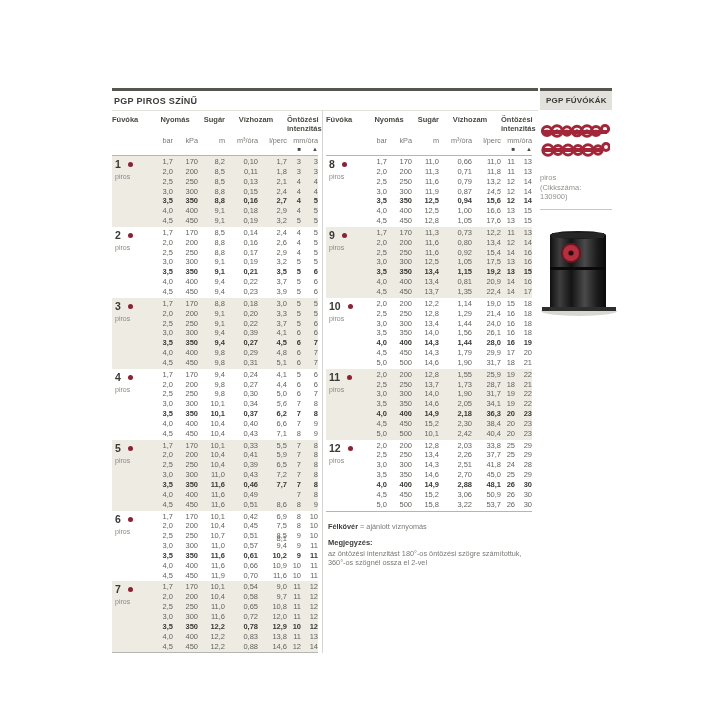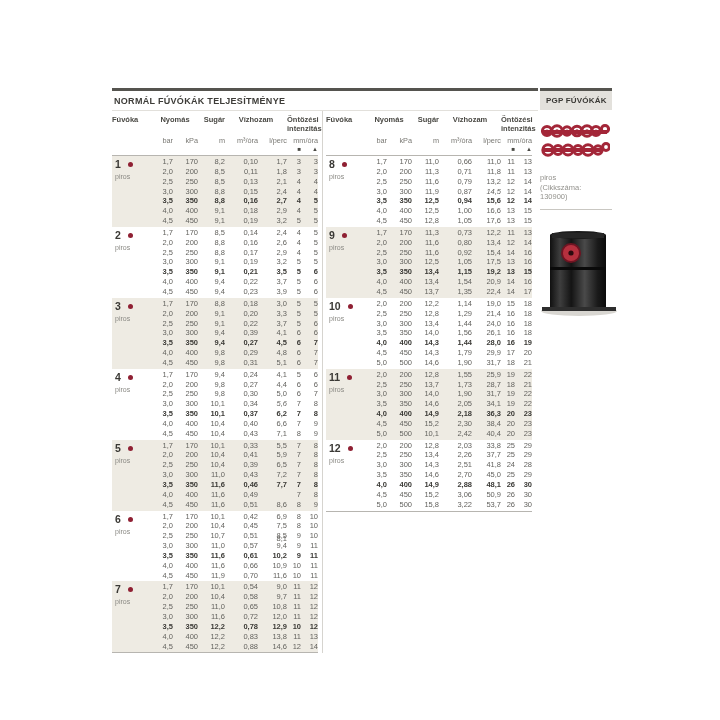--- a/index.html
+++ b/index.html
@@ -48,21 +48,21 @@
   .sb-rule { width:72px; border-top:1px solid #c9c7c2; margin-top:7px; }
   .product-photo { margin-top:17px; display:block; }
 </style>
 </head>
 <body>
 
 <div class="page">
   <div class="content">
 
     <div class="title-block">
-      <div>NORMÁL FÚVÓKÁK TELJESÍTMÉNYE</div>
+      <div>PGP PIROS SZÍNŰ</div>
     </div>
 
     <div class="tables-wrap">
 
       <div class="ntable">
         <div class="thead">
           <div class="grid8 h1">
             <span class="al">Fúvóka</span>
             <span style="grid-column:2/span 2" class="ac">Nyomás</span>
             <span>Sugár</span>
@@ -620,21 +620,21 @@
               <span class="cell bold" style="grid-area: 5 / 2;">3,5</span>
               <span class="cell bold" style="grid-area: 5 / 3;">350</span>
               <span class="cell bold" style="grid-area: 5 / 4;">13,4</span>
               <span class="cell bold" style="grid-area: 5 / 5;">1,15</span>
               <span class="cell bold" style="grid-area: 5 / 6;">19,2</span>
               <span class="cell bold" style="grid-area: 5 / 7;">13</span>
               <span class="cell bold" style="grid-area: 5 / 8;">15</span>
               <span class="cell" style="grid-area: 6 / 2;">4,0</span>
               <span class="cell" style="grid-area: 6 / 3;">400</span>
               <span class="cell" style="grid-area: 6 / 4;">13,4</span>
-              <span class="cell" style="grid-area: 6 / 5;">1,54</span>
+              <span class="cell" style="grid-area: 6 / 5;">0,81</span>
               <span class="cell" style="grid-area: 6 / 6;">20,9</span>
               <span class="cell" style="grid-area: 6 / 7;">14</span>
               <span class="cell" style="grid-area: 6 / 8;">16</span>
               <span class="cell" style="grid-area: 7 / 2;">4,5</span>
               <span class="cell" style="grid-area: 7 / 3;">450</span>
               <span class="cell" style="grid-area: 7 / 4;">13,7</span>
               <span class="cell" style="grid-area: 7 / 5;">1,35</span>
               <span class="cell" style="grid-area: 7 / 6;">22,4</span>
               <span class="cell" style="grid-area: 7 / 7;">14</span>
               <span class="cell" style="grid-area: 7 / 8;">17</span>
@@ -808,20 +808,29 @@
               <span class="cell" style="grid-area: 7 / 2;">5,0</span>
               <span class="cell" style="grid-area: 7 / 3;">500</span>
               <span class="cell" style="grid-area: 7 / 4;">15,8</span>
               <span class="cell" style="grid-area: 7 / 5;">3,22</span>
               <span class="cell" style="grid-area: 7 / 6;">53,7</span>
               <span class="cell" style="grid-area: 7 / 7;">26</span>
               <span class="cell" style="grid-area: 7 / 8;">30</span>
             </div>
           </div>
 
+        <div class="footnotes">
+          <div class="fn-line">
+            <span class="fn-bold">Félkövér</span>
+            <span>= ajánlott víznyomás</span>
+          </div>
+          <div class="fn-title">Megjegyzés:</div>
+          <div class="fn-line">az öntözési intenzitást 180°-os öntözési szögre számítottuk,</div>
+          <div class="fn-line">360°-os szögnél ossza el 2-vel</div>
+        </div>
       </div>
     </div>
   </div>
 
   <div class="sidebar">
     <div class="sb-band">
       <span>PGP FÚVÓKÁK</span>
     </div>
 
     <svg class="sb-icon" width="70" height="46" viewBox="0 0 70 46">

